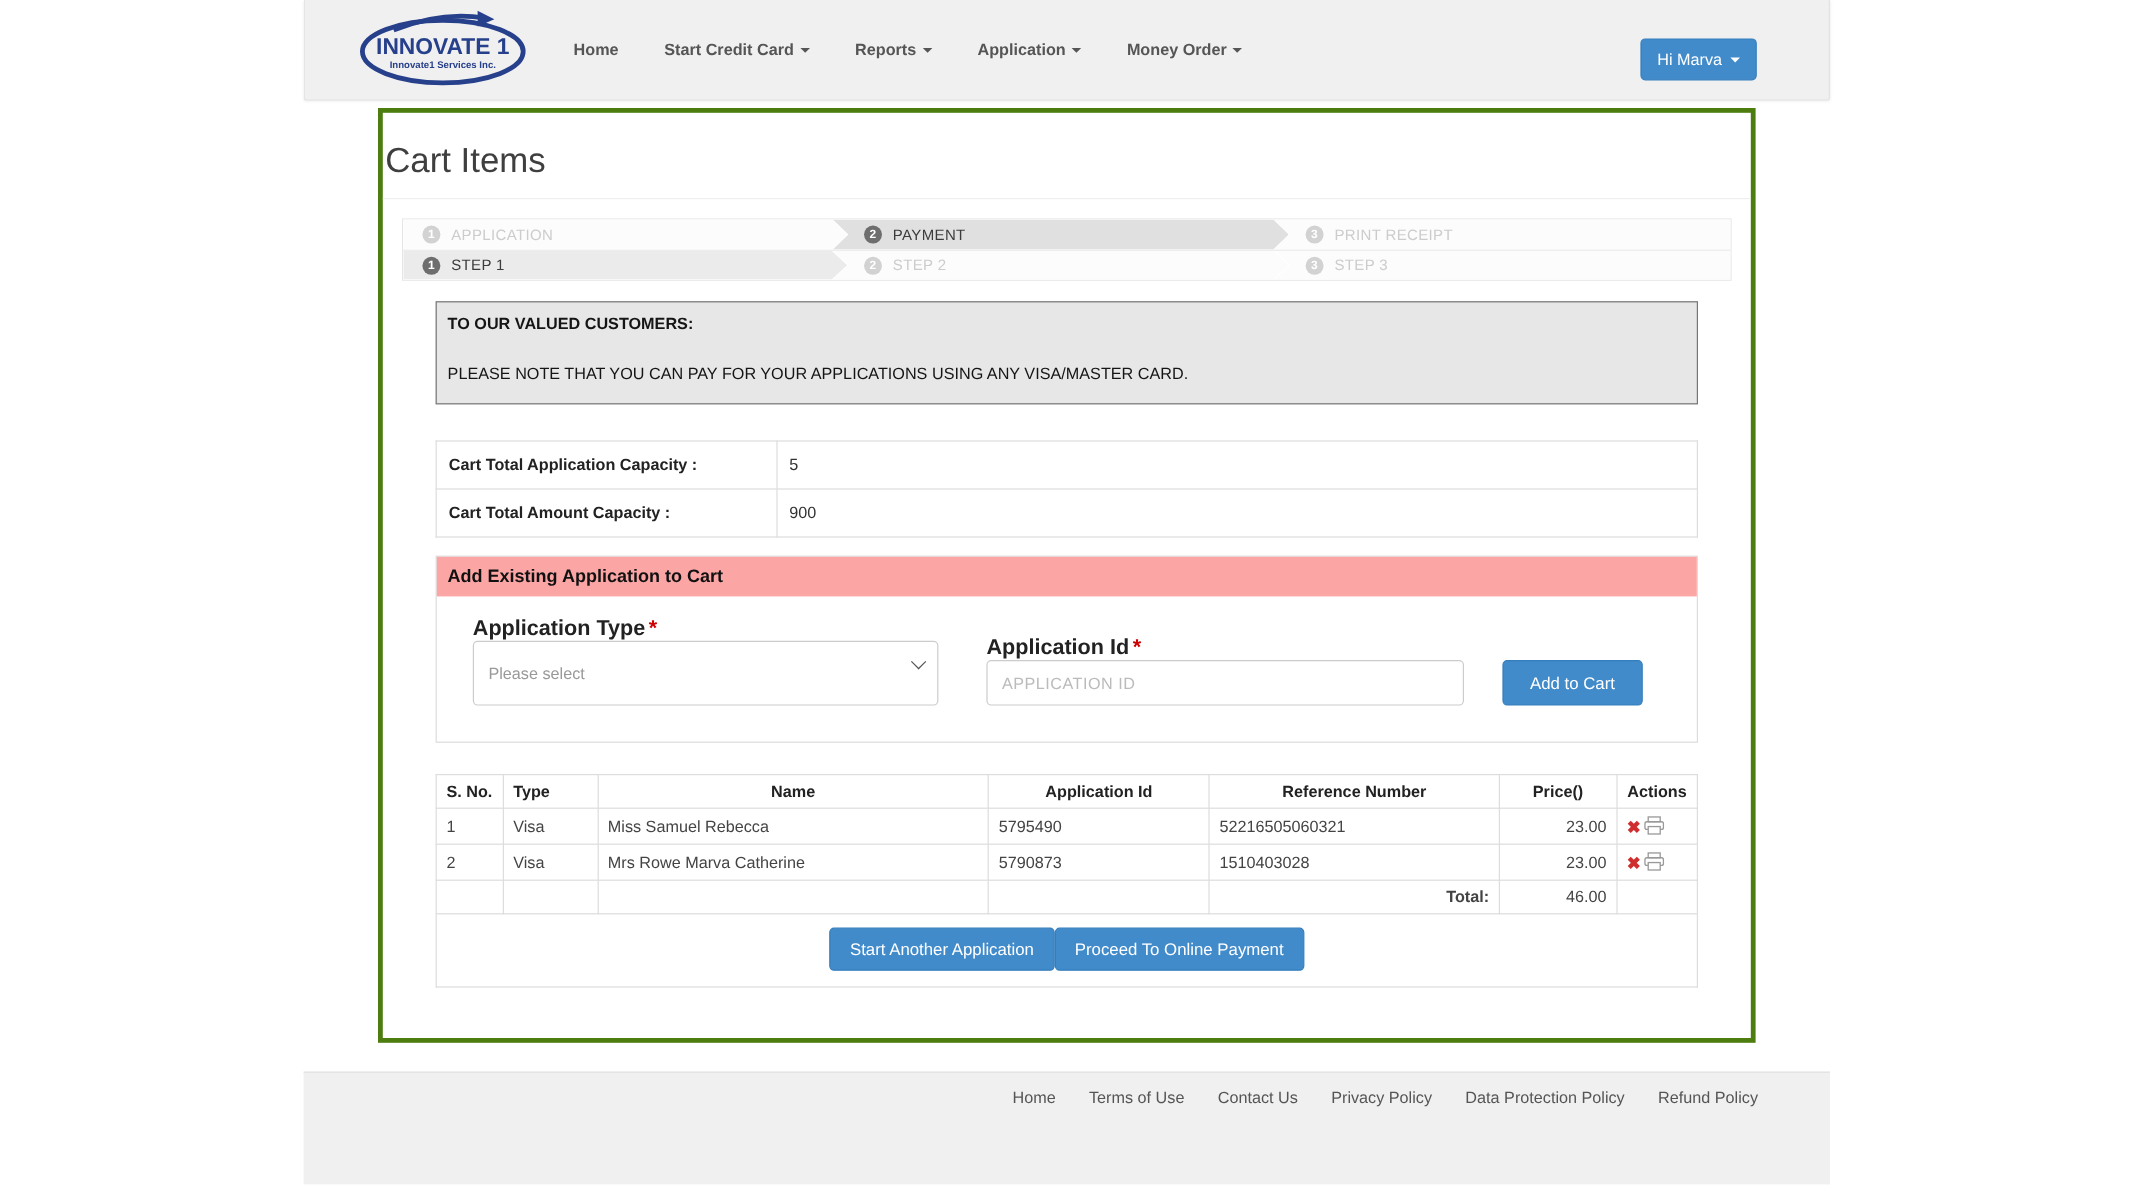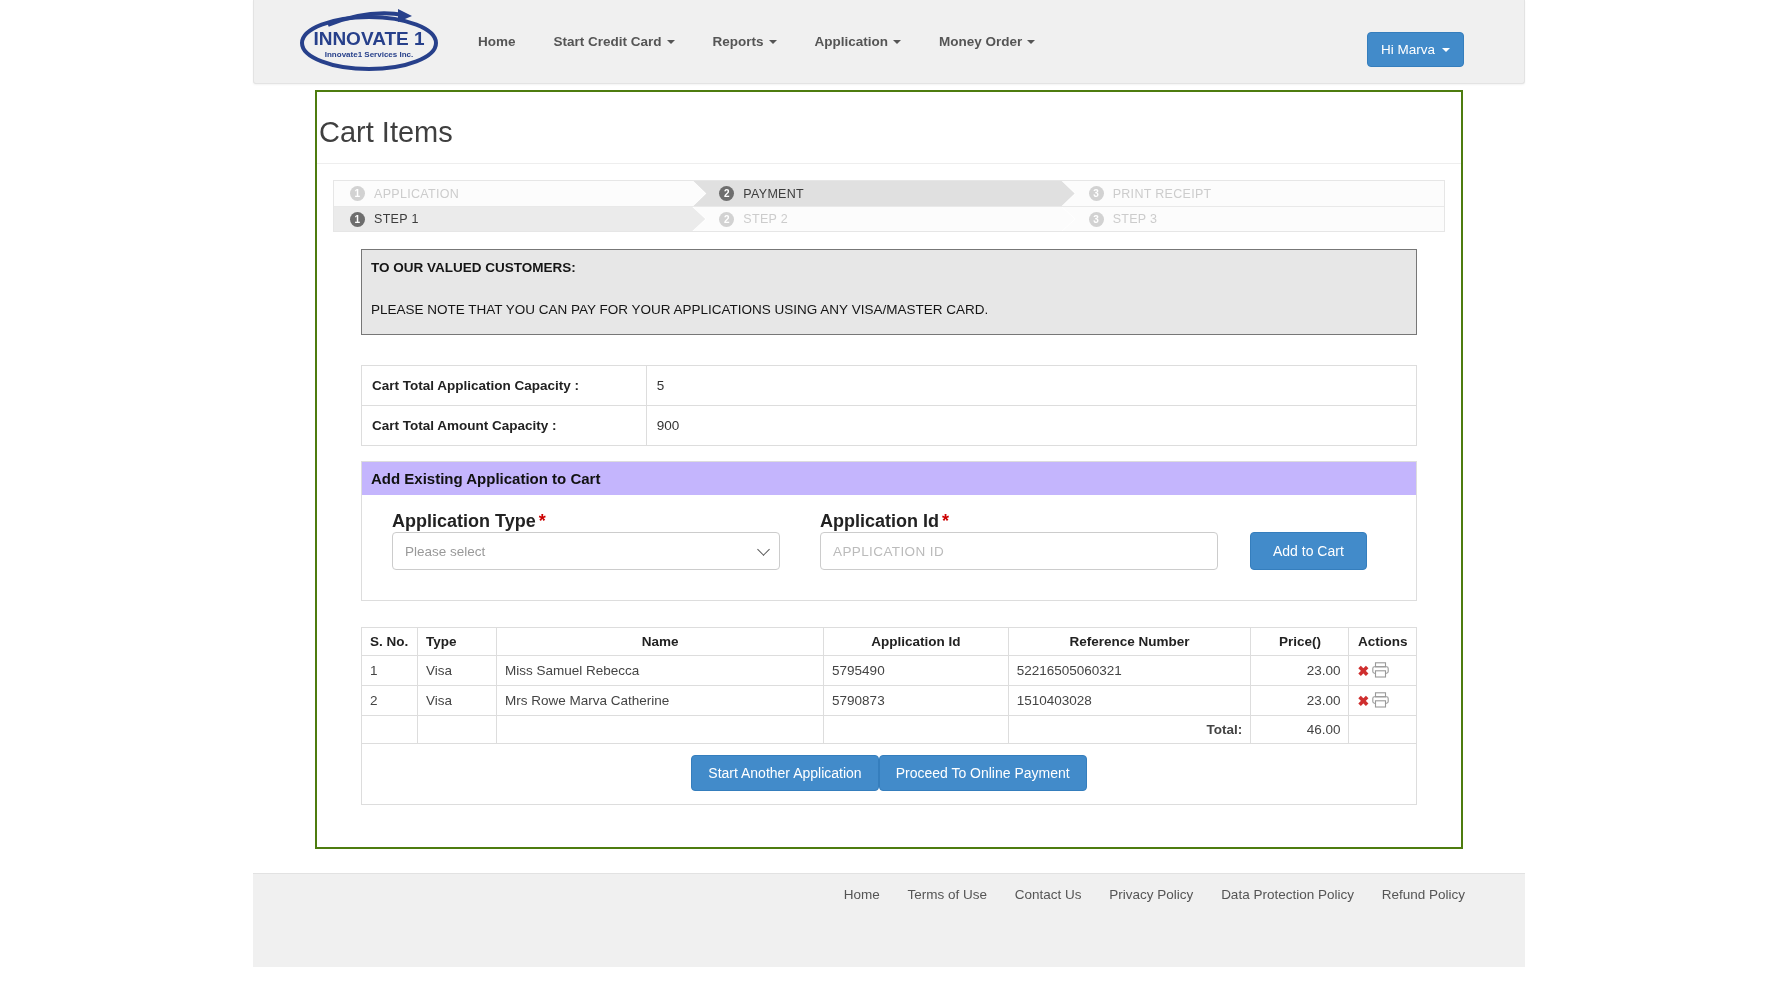--- a/index.html
+++ b/index.html
@@ -22,21 +22,21 @@
   .caret { width:0; height:0; border-left:4px solid transparent; border-right:4px solid transparent; border-top:4px solid #555; display:inline-block; }
   .user-btn {
     margin-left:auto; background:#428bca; border:1px solid #357ebd; color:#fff;
     padding:9px 13px; border-radius:4px; font-size:13.5px; cursor:pointer;
     display:flex; align-items:center; gap:7px; font-family:inherit;margin-top:16px;
   }
   .user-btn .caret { border-top-color:#fff; }
 
   
   .panel {
-    margin:6px 62px 24px; border:2px solid #4d7c0f; background:#fff;
+    margin:6px 62px 24px; border:4px solid #4d7c0f; background:#fff;
     padding:14px 0 42px;
   }
   .page-title { font-size:29px; font-weight:400; color:#3f3f3f; margin:10px 0 14px 2px; }
   .title-rule { border:none; border-top:1px solid #eee; margin:0 0 16px; }
 
   
   .progress-wrap { margin:0 16px; border:1px solid #e6e6e6; }
   .progress-row { display:flex; height:25px; background:#fff; }
   .progress-row + .progress-row { border-top:1px solid #e9e9e9; }
   .seg {
@@ -71,28 +71,28 @@
   .customer-note .head { font-weight:700; font-size:13.5px; }
   .customer-note .body { margin-top:27px; font-size:13.5px; }
 
   
   .summary-table { width:calc(100% - 88px); margin:30px 44px 0; border-collapse:collapse; }
   .summary-table td { border:1px solid #ddd; padding:12px 10px; font-size:13.5px; }
   .summary-table td.lbl { width:27%; font-weight:700; color:#222; }
 
   
   .add-panel { margin:15px 44px 0; border:1px solid #ddd; }
-  .add-panel-header { background:#c4b5fd; padding:8px 9px; font-weight:700; font-size:15px; color:#111; }
+  .add-panel-header { background:#fca5a5; padding:8px 9px; font-weight:700; font-size:15px; color:#111; }
   .add-panel-body { padding:16px 30px 30px; display:flex; align-items:flex-end; gap:40px; }
   .field-col { display:flex; flex-direction:column; }
   .field-label { font-weight:700; font-size:18px; margin-bottom:0; color:#222; }
   .req { color:#c00; margin-left:3px; }
   .select-wrap { position:relative; width:388px; }
   .select-wrap select {
-    width:100%; height:38px; border:1px solid #ccc; border-radius:4px; background:#fff;
+    width:100%; height:54px; border:1px solid #ccc; border-radius:4px; background:#fff;
     color:#999; font-size:13.5px; padding:0 30px 0 12px; appearance:none; -webkit-appearance:none;
     font-family:inherit;
   }
   .select-chevron {
     position:absolute; right:12px; top:13px; width:9px; height:9px; pointer-events:none;
     border-right:1.6px solid #555; border-bottom:1.6px solid #555; transform:rotate(45deg);
   }
   .text-input {
     width:398px; height:38px; border:1px solid #ccc; border-radius:4px; padding:0 12px;
     font-size:13.5px; color:#333; font-family:inherit;

